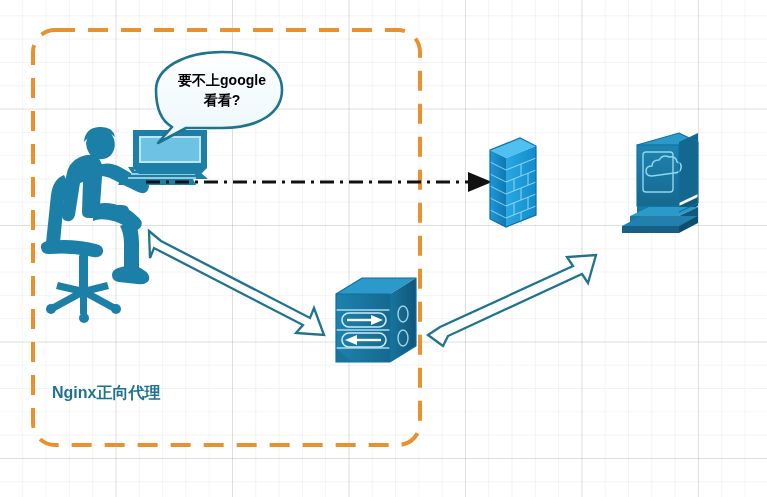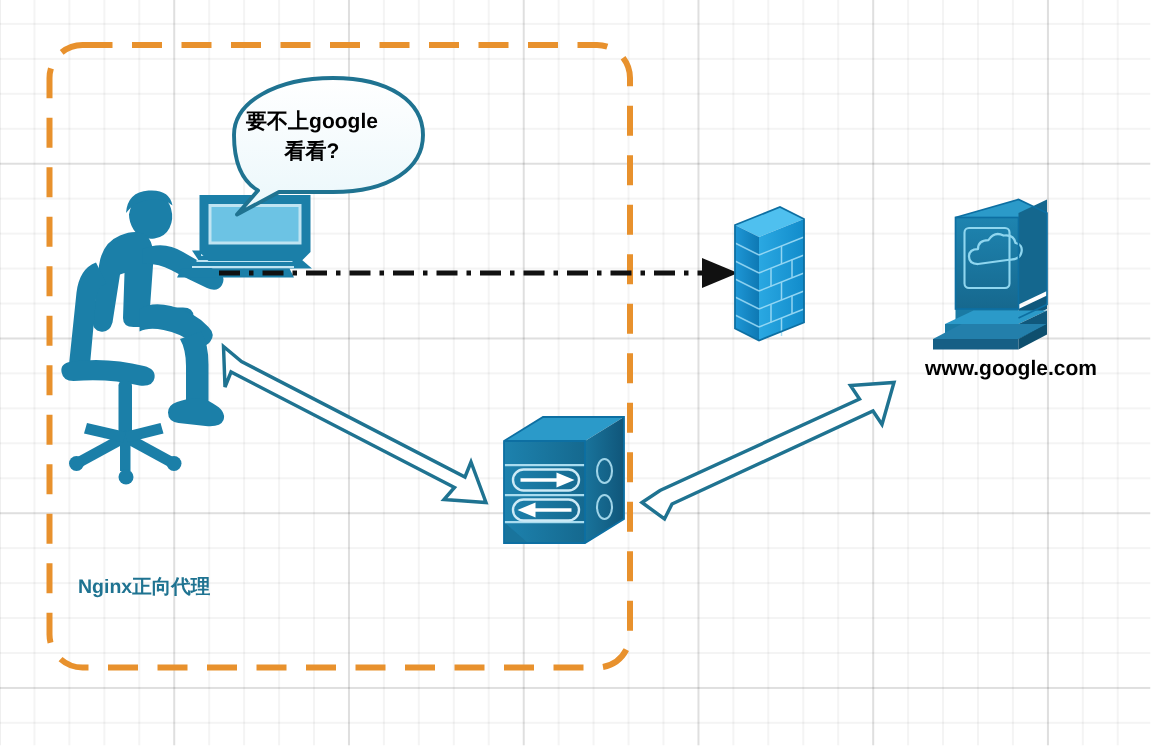--- a/index.html
+++ b/index.html
@@ -41,40 +41,40 @@
     position: absolute;
     font-weight: bold;
     line-height: 1.28;
     text-align: center;
     white-space: pre-line;
   }
   #label-nginx {
     left: 52px;
     top: 383px;
     width: 170px;
-    font-size: 13px;
+    font-size: 16px;
     color: #1F7391;
     text-align: left;
   }
   #label-vpn {
     left: 305px;
     top: 376px;
     width: 120px;
     font-size: 14px;
     color: #000000;
   }
   #label-google {
     left: 608px;
     top: 237px;
     width: 132px;
     font-size: 14px;
     color: #000000;
   }
   #bubble-text {
-    left: 152px;
+    left: 166px;
     top: 70px;
     width: 112px;
     font-size: 14px;
     color: #000000;
     line-height: 1.45;
   }
 </style>
 </head>
 <body>
 
@@ -297,15 +297,14 @@
     </g>
 
   </svg>
 
   <div class="lbl" id="bubble-text">要不上google
 看看?</div>
 
   <div class="lbl" id="label-nginx">Nginx正向代理</div>
 
 
-  <div class="lbl" id="label-google">www.google.com</div>
 
 </div>
 
 </body></html>

